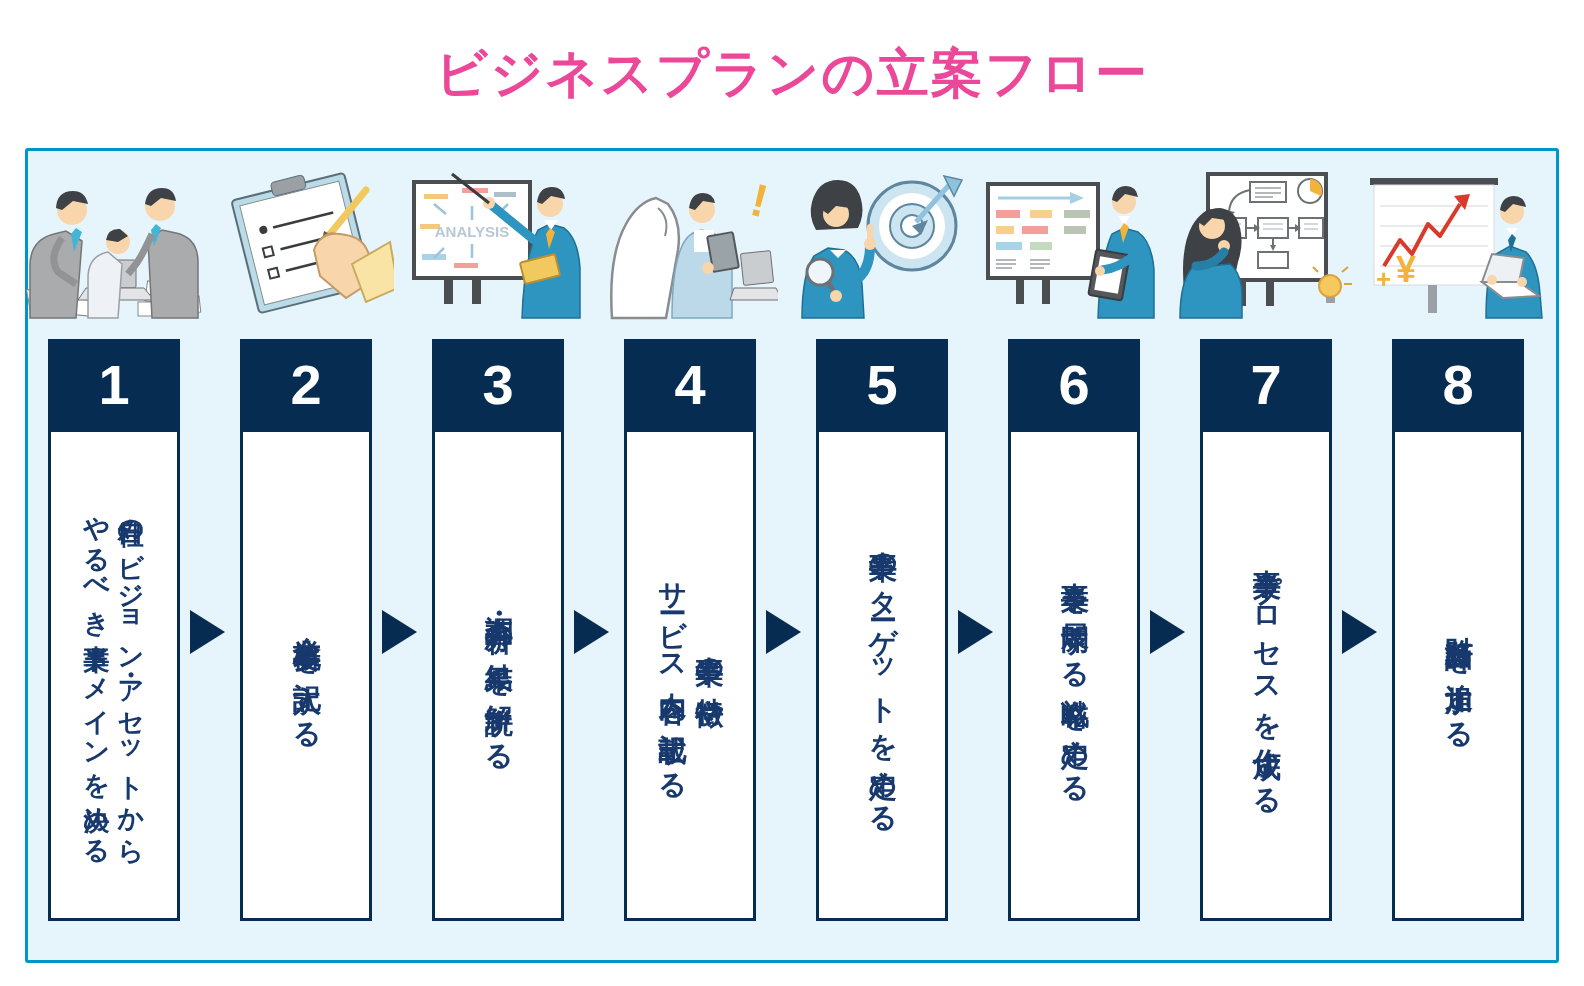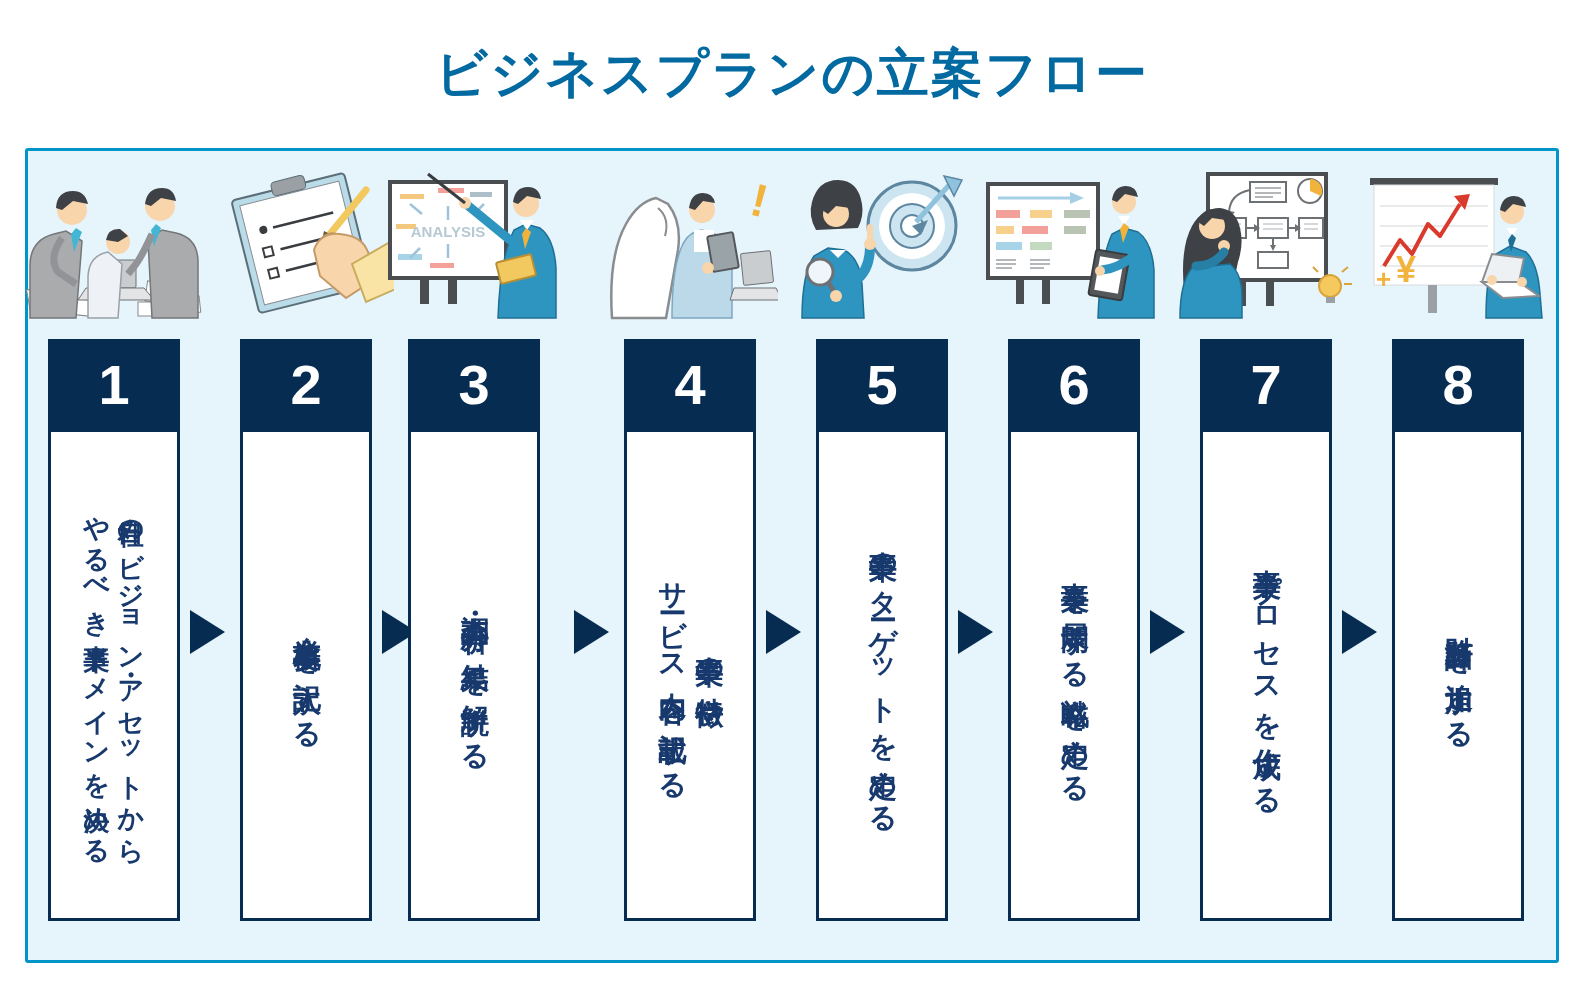--- a/index.html
+++ b/index.html
@@ -2,21 +2,21 @@
 <html><head>
 <meta charset="utf-8">
 <style>
   html,body{margin:0;padding:0;}
   body{
     width:1584px;height:986px;overflow:hidden;background:#ffffff;
     font-family:"Liberation Sans","DejaVu Sans",sans-serif;
   }
   .title-bar{height:148px;display:flex;align-items:center;justify-content:center;}
   .title-bar h1{
-    margin:12px;font-size:52px;font-weight:900;color:#0369a1;letter-spacing:2px;
+    margin:12px;font-size:52px;font-weight:900;color:#ec4899;letter-spacing:2px;
   }
   .panel{
     position:relative;margin:0 25px;height:809px;
     background:#e6f4fc;border:3px solid #0095c8;border-radius:3px;
   }
   .col{position:absolute;top:0;width:132px;height:100%;}
   .illu{
     position:absolute;top:16px;left:50%;transform:translateX(-50%);
     width:176px;height:154px;
   }
@@ -119,21 +119,21 @@
       <span>2</span>
     </div>
     <div class="textbox">
       <div class="vtext">
         <div>企業概要を記入する</div>
       </div>
     </div>
   </div>
   <div class="arrow" style="left:354px"></div>
 
-  <div class="col" style="left:380px">
+  <div class="col" style="left:404px">
     <div class="illu">
       <svg viewBox="0 0 176 152">
         <rect class="wbd" x="4" y="14" width="116" height="96"></rect>
         <rect class="leg" x="34" y="110" width="9" height="26"></rect>
         <rect class="leg" x="62" y="110" width="9" height="26"></rect>
         <rect x="14" y="26" width="24" height="5" fill="#f5c87f"></rect>
         <rect x="52" y="20" width="26" height="5" fill="#f3a09b"></rect>
         <rect x="84" y="24" width="22" height="5" fill="#aebfc9"></rect>
         <rect x="10" y="56" width="20" height="5" fill="#f5c87f"></rect>
         <rect x="12" y="86" width="24" height="6" fill="#a8d4e8"></rect>

